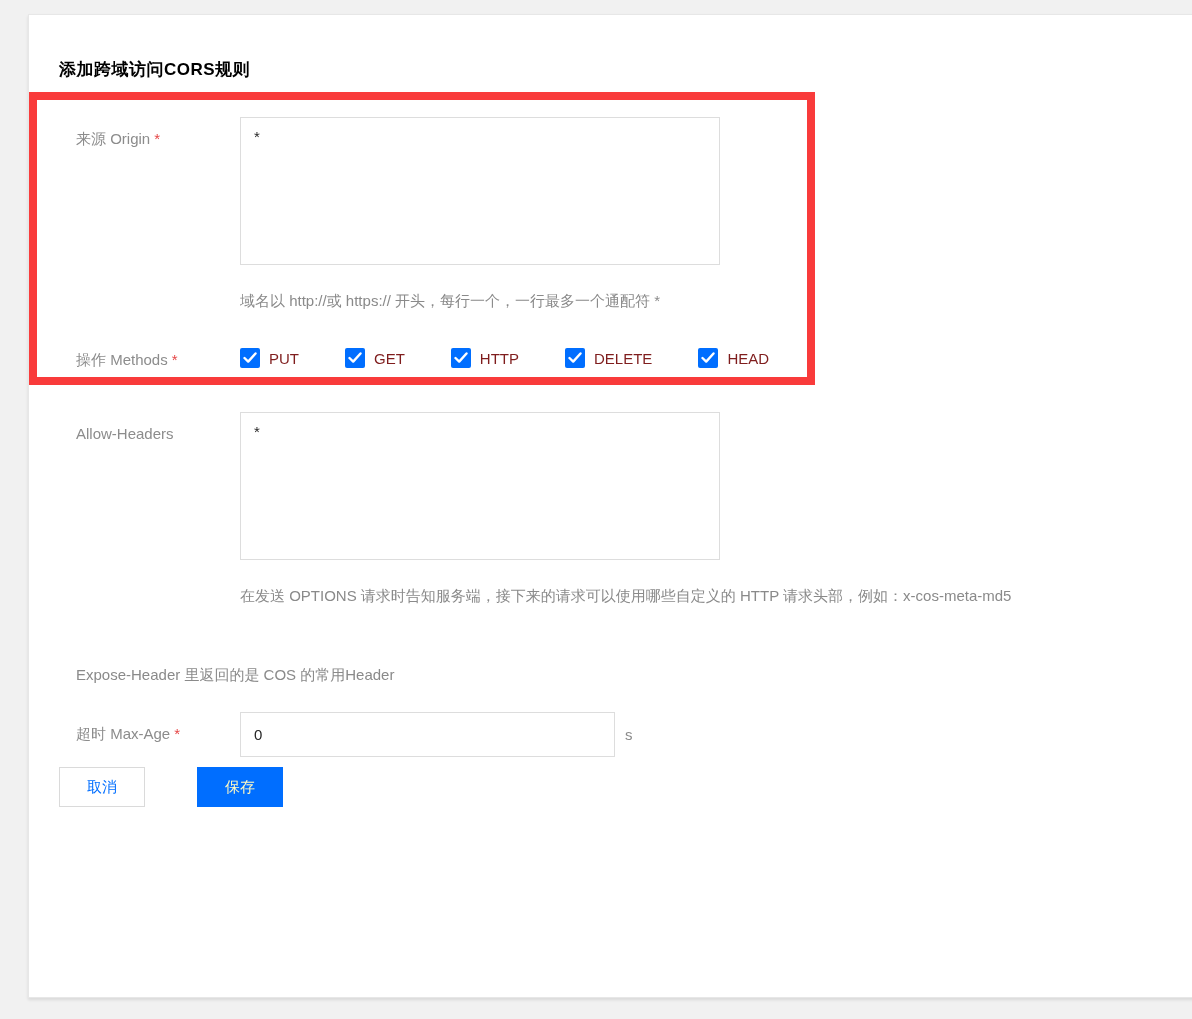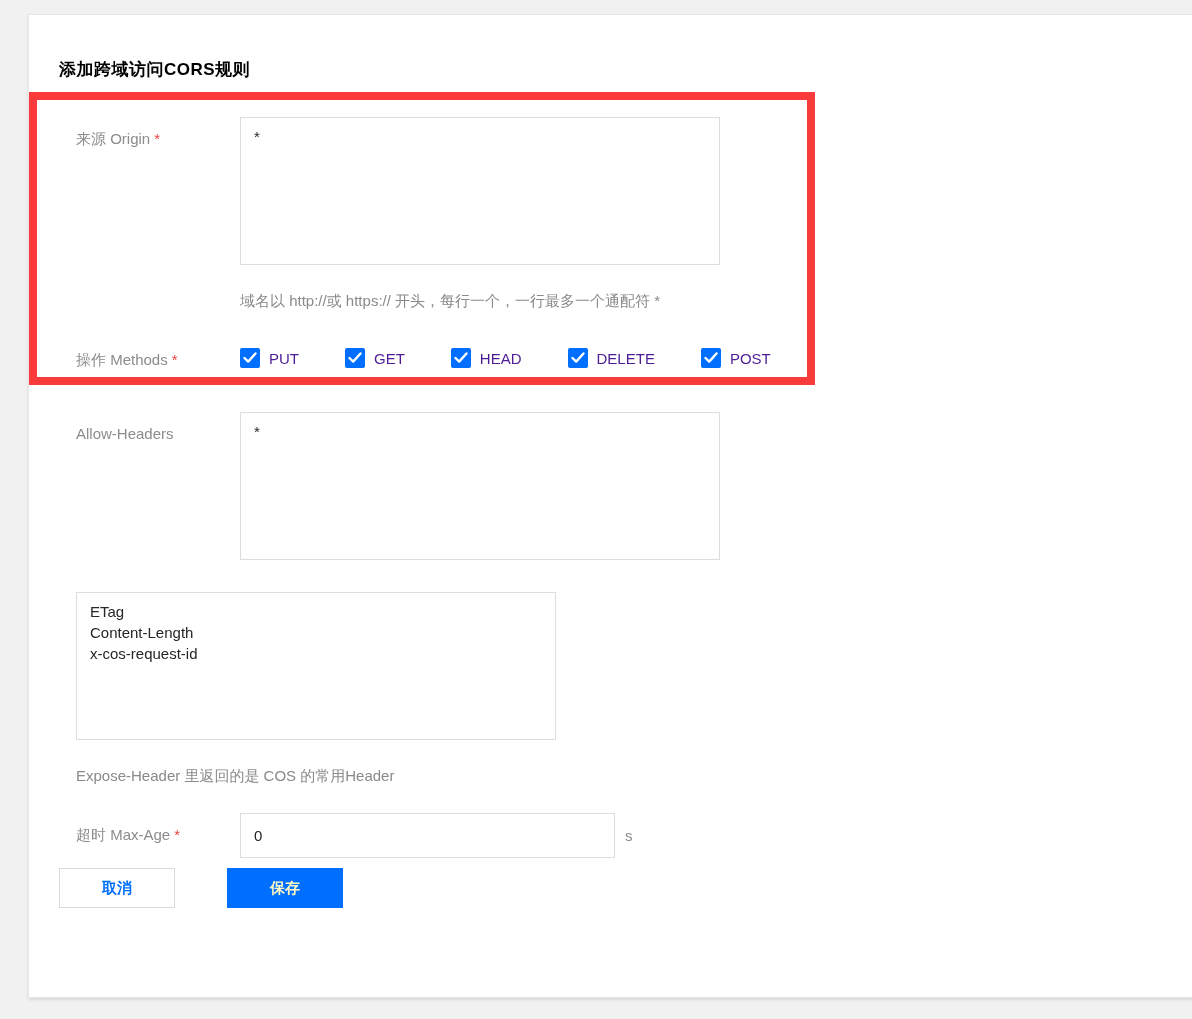--- a/index.html
+++ b/index.html
@@ -32,34 +32,34 @@
   }
   .help { font-size:15px; color:#8a8a8a; margin-top:25px; line-height:22px; }
   .methods-row { margin-top:36px; }
   .methods { display:flex; align-items:center; padding-top:0; }
   .cb-item { display:flex; align-items:center; margin-right:46px; cursor:pointer; }
   .cb {
     width:20px; height:20px; background:#006eff; border-radius:2px;
     margin-right:9px; display:inline-flex; align-items:center; justify-content:center; flex:none;
   }
   .cb svg { display:block; }
-  .cb-label { font-size:15px; color:#4c1d95; }
+  .cb-label { font-size:15px; color:#7f1d1d; }
   .allow-row { margin-top:42px; }
   .expose-row { margin-top:32px; }
   .maxage-row { margin-top:26px; }
   .maxage-line { display:flex; align-items:center; }
   input.maxage {
     width:375px; height:45px; border:1px solid #dddddd; background:#fff;
     font-family:inherit; font-size:15px; color:#262626; padding:0 13px; outline:none;
   }
   .unit { font-size:15px; color:#8a8a8a; margin-left:10px; }
   .buttons { display:flex; padding-left:30px; margin-top:10px; }
   .btn {
-    width:116px; height:40px; font-size:15px; font-family:inherit;
-    display:flex; align-items:center; justify-content:center; cursor:pointer;font-weight:bold;
+    width:86px; height:40px; font-size:15px; font-family:inherit;
+    display:flex; align-items:center; justify-content:center; cursor:pointer;
   }
   .btn-cancel { background:#fff; border:1px solid #dadada; color:#006eff; margin-right:16px; }
   .btn-save { background:#006eff; border:none; color:#fef9c3;margin-left:36px; }
 </style>
 </head>
 <body>
 
 <div class="card">
   <div class="red-box" style="border-color: rgb(249, 59, 59);"></div>
 
@@ -97,53 +97,51 @@
               </svg>
             </span>
             <span class="cb-label">GET</span>
           </span>
           <span class="cb-item">
             <span class="cb" style="background: rgb(0, 110, 255);">
               <svg width="14" height="12" viewBox="0 0 14 12">
                 <polyline points="1.5,6 5.2,9.6 12.5,1.5" fill="none" stroke="#ffffff" stroke-width="2.4" stroke-linecap="round" stroke-linejoin="round"></polyline>
               </svg>
             </span>
-            <span class="cb-label">HEAD</span>
+            <span class="cb-label">HTTP</span>
           </span>
           <span class="cb-item">
             <span class="cb" style="background: rgb(0, 110, 255);">
               <svg width="14" height="12" viewBox="0 0 14 12">
                 <polyline points="1.5,6 5.2,9.6 12.5,1.5" fill="none" stroke="#ffffff" stroke-width="2.4" stroke-linecap="round" stroke-linejoin="round"></polyline>
               </svg>
             </span>
             <span class="cb-label">DELETE</span>
           </span>
           <span class="cb-item">
             <span class="cb" style="background: rgb(0, 110, 255);">
               <svg width="14" height="12" viewBox="0 0 14 12">
                 <polyline points="1.5,6 5.2,9.6 12.5,1.5" fill="none" stroke="#ffffff" stroke-width="2.4" stroke-linecap="round" stroke-linejoin="round"></polyline>
               </svg>
             </span>
-            <span class="cb-label">POST</span>
+            <span class="cb-label">HEAD</span>
           </span>
         </div>
     </div>
 
     <div class="row allow-row">
       <div class="row-label">Allow-Headers</div>
       <div class="ctl">
         <textarea class="box" spellcheck="false" style="">*</textarea>
+        <div class="help">在发送 OPTIONS 请求时告知服务端，接下来的请求可以使用哪些自定义的 HTTP 请求头部，例如：x-cos-meta-md5</div>
       </div>
     </div>
 
     <div class="row expose-row">
       <div class="ctl">
-        <textarea class="box" spellcheck="false" style="">ETag
-Content-Length
-x-cos-request-id</textarea>
         <div class="help">Expose-Header 里返回的是 COS 的常用Header</div>
       </div>
     </div>
 
     <div class="row maxage-row">
       <div class="row-label">
         <span>超时 Max-Age</span><span class="req" style="color: rgb(229, 69, 69);">*</span>
       </div>
       <div class="ctl">
         <div class="maxage-line">

